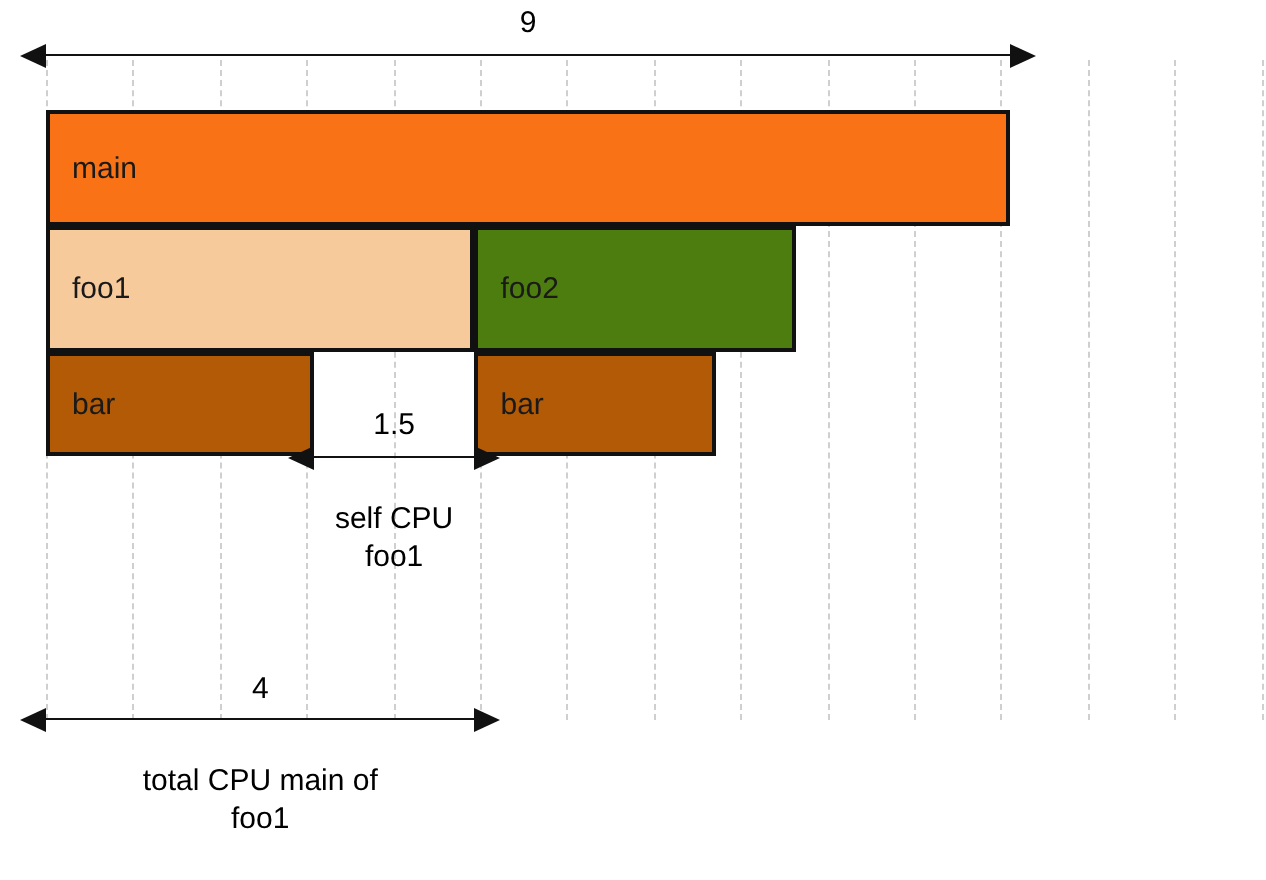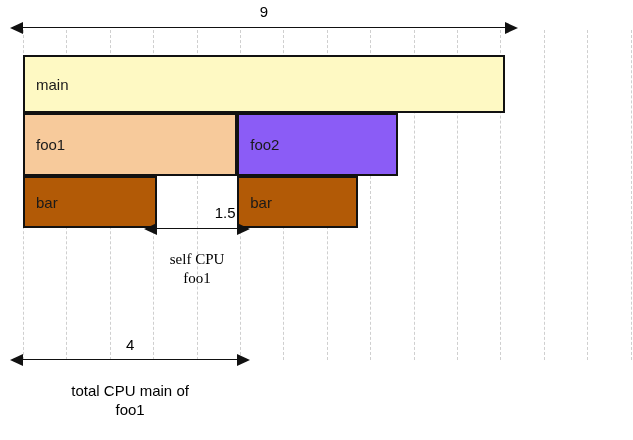--- a/index.html
+++ b/index.html
@@ -101,27 +101,27 @@
       <div class="gridline" style="left: 326.8px;"></div>
       <div class="gridline" style="left: 370.2px;"></div>
       <div class="gridline" style="left: 413.6px;"></div>
       <div class="gridline" style="left: 457px;"></div>
       <div class="gridline" style="left: 500.4px;"></div>
       <div class="gridline" style="left: 543.8px;"></div>
       <div class="gridline" style="left: 587.2px;"></div>
       <div class="gridline" style="left: 630.6px;"></div>
     </div>
   <div id="frame-layer">
-      <div class="frame" style="left: 23px; width: 482.04px; top: 55px; height: 58px; background: #fef9c3;">
+      <div class="frame" style="left: 23px; width: 482.04px; top: 55px; height: 58px; background: #f97316;">
         <span class="frame-label">main</span>
       </div>
       <div class="frame" style="left: 23px; width: 214.24px; top: 113px; height: 63px; background: rgb(247, 202, 155);">
         <span class="frame-label">foo1</span>
       </div>
-      <div class="frame" style="left: 237.24px; width: 160.68px; top: 113px; height: 63px; background: #8b5cf6;">
+      <div class="frame" style="left: 237.24px; width: 160.68px; top: 113px; height: 63px; background: #4d7c0f;">
         <span class="frame-label">foo2</span>
       </div>
       <div class="frame" style="left: 23px; width: 133.9px; top: 176px; height: 52px; background: rgb(178, 90, 6);">
         <span class="frame-label">bar</span>
       </div>
       <div class="frame" style="left: 237.24px; width: 120.51px; top: 176px; height: 52px; background: rgb(178, 90, 6);">
         <span class="frame-label">bar</span>
       </div>
     </div>
   <div id="annotation-layer">
@@ -129,23 +129,23 @@
     <div class="measure" id="m-total-width" style="left: 23px; width: 482.04px; top: 27px;">
       <span class="arrowhead left"></span>
       <span class="arrowhead right"></span>
     </div>
     <div class="measure-value" id="v-total-width" style="left: 23px; width: 482.04px; top: 4px;">9</div>
 
     <div class="measure" id="m-self-cpu" style="left: 156.9px; width: 80.34px; top: 228px;">
       <span class="arrowhead left"></span>
       <span class="arrowhead right"></span>
     </div>
-    <div class="measure-value" id="v-self-cpu" style="left: 156.9px; width: 80.34px; top: 205px; margin-left: 28px;">1.5</div>
+    <div class="measure-value" id="v-self-cpu" style="left: 156.9px; width: 80.34px; top: 205px;">1.5</div>
 
-    <div class="caption" id="c-self-cpu" style="left: 116.9px; width: 160.34px; top: 250px; font-family: Liberation Serif, serif;">
+    <div class="caption" id="c-self-cpu" style="left: 116.9px; width: 160.34px; top: 250px;">
       <div>self CPU</div>
       <div>foo1</div>
     </div>
 
     <div class="measure" id="m-total-cpu" style="left: 23px; width: 214.24px; top: 359px;">
       <span class="arrowhead left"></span>
       <span class="arrowhead right"></span>
     </div>
     <div class="measure-value" id="v-total-cpu" style="left: 23px; width: 214.24px; top: 337px;">4</div>
 

